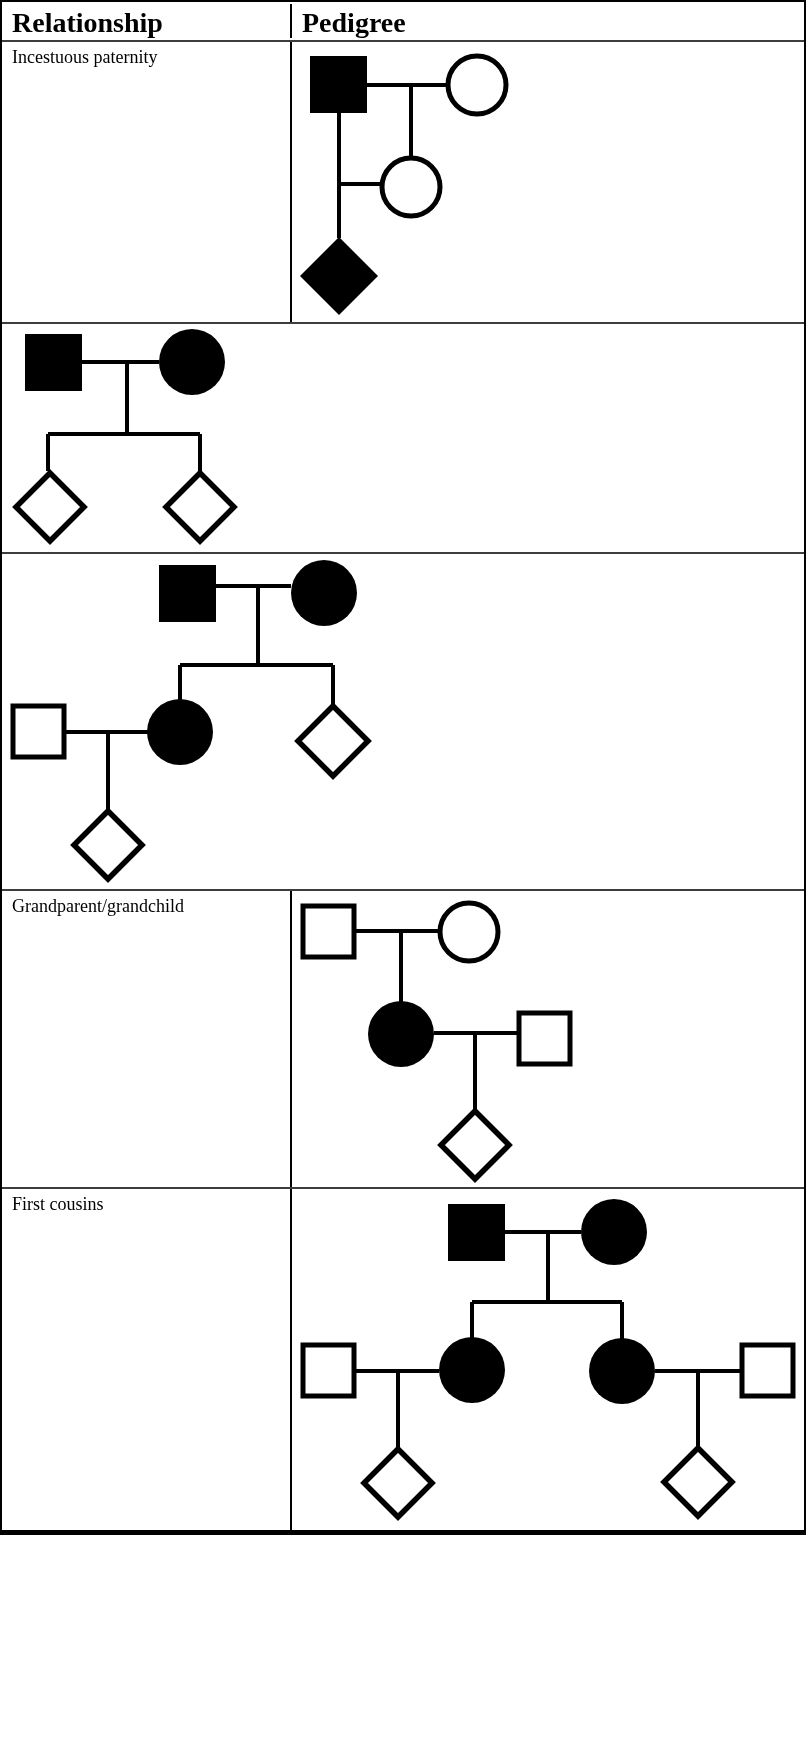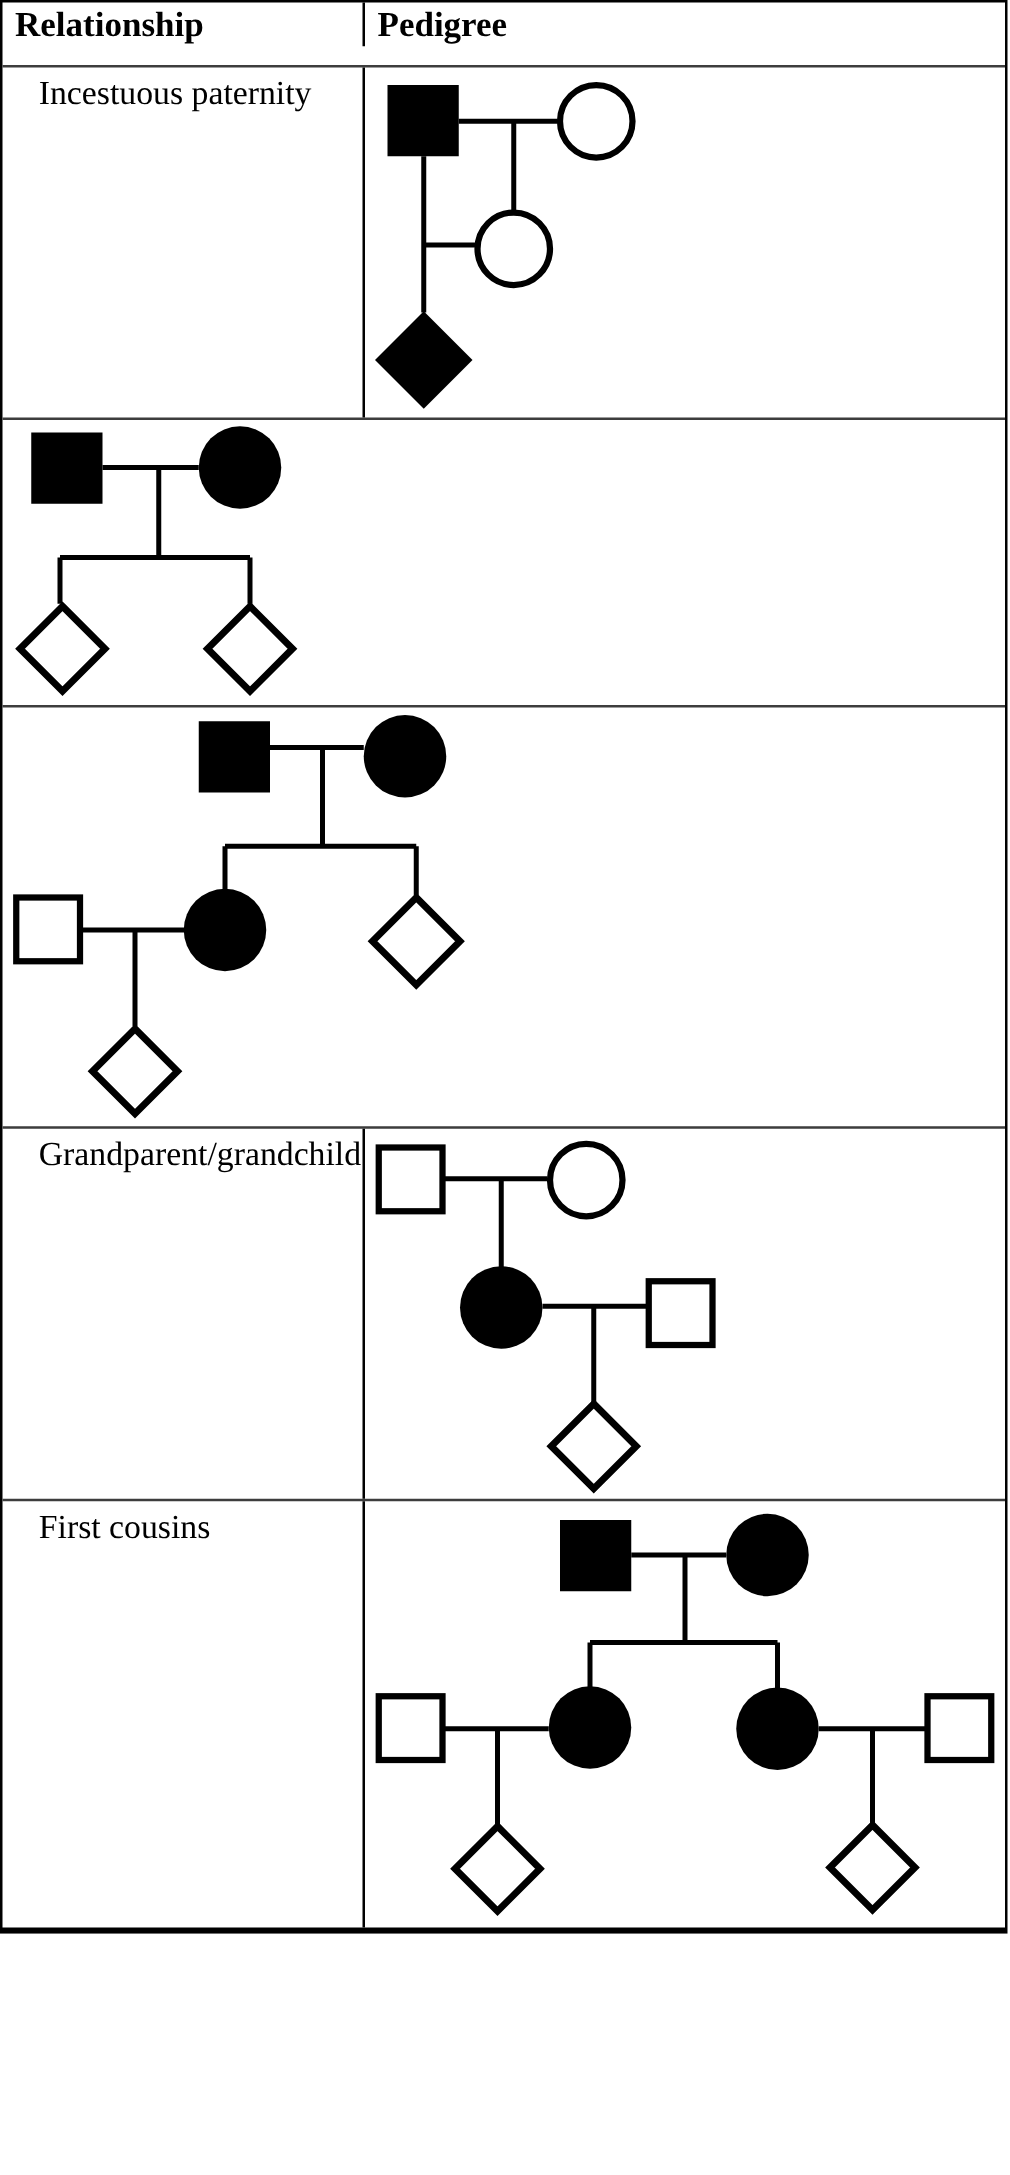--- a/index.html
+++ b/index.html
@@ -10,22 +10,22 @@
     color: #000000;
   }
   .table {
     width: 802px;
     border: 2px solid #000000;
     border-bottom-width: 5px;
     background: #ffffff;
   }
   .header-row {
     display: flex;
-    height: 50px;
-    align-items: flex-start;
+    height: 38px;
+    align-items: center;
   }
   .row {
     display: flex;
     border-top: 2px solid #3d3d3d;
     align-items: stretch;
   }
   .cell-left {
     flex: 0 0 290px;
     width: 290px;
     border-right: 2px solid #000000;
@@ -39,24 +39,23 @@
   }
   .header-row .cell-left,
   .header-row .cell-right {
     font-weight: bold;
     font-size: 28px;
     line-height: 1.1;
     padding-top: 4px;
   }
   .header-row .cell-right { padding-left: 10px; }
   .label-text {
-    font-size: 27px;
+    font-size: 18px;
     line-height: 1.12;
     display: inline-block;
-    margin-left: 19px;
   }
   svg.pedigree { display: block; }
 </style>
 </head>
 <body>
 
 <div class="table">
   <div class="header-row">
     <div class="cell-left">Relationship</div>
     <div class="cell-right">Pedigree</div>

